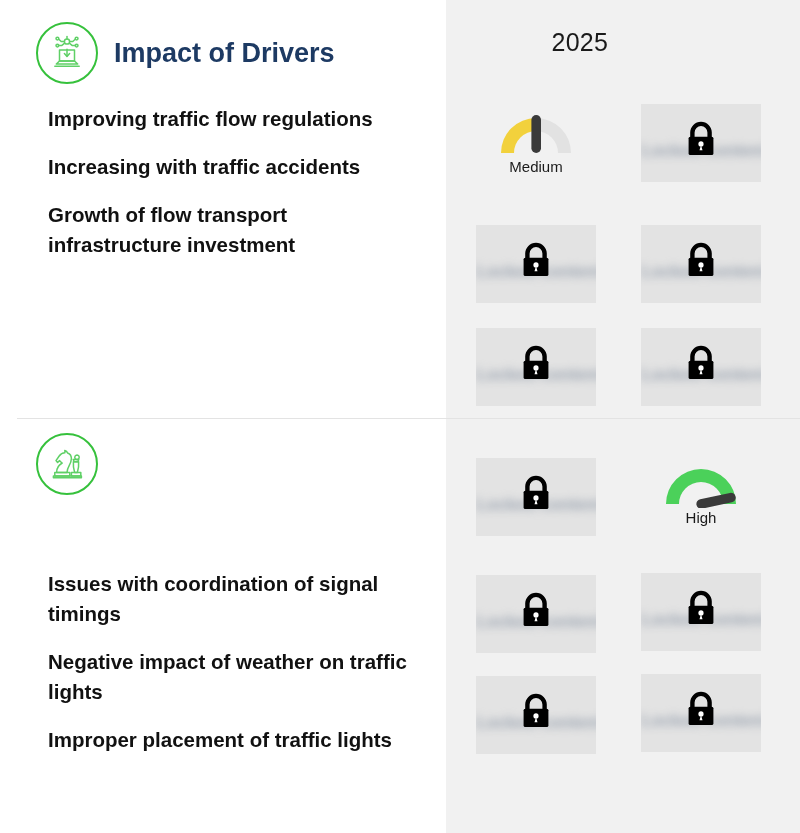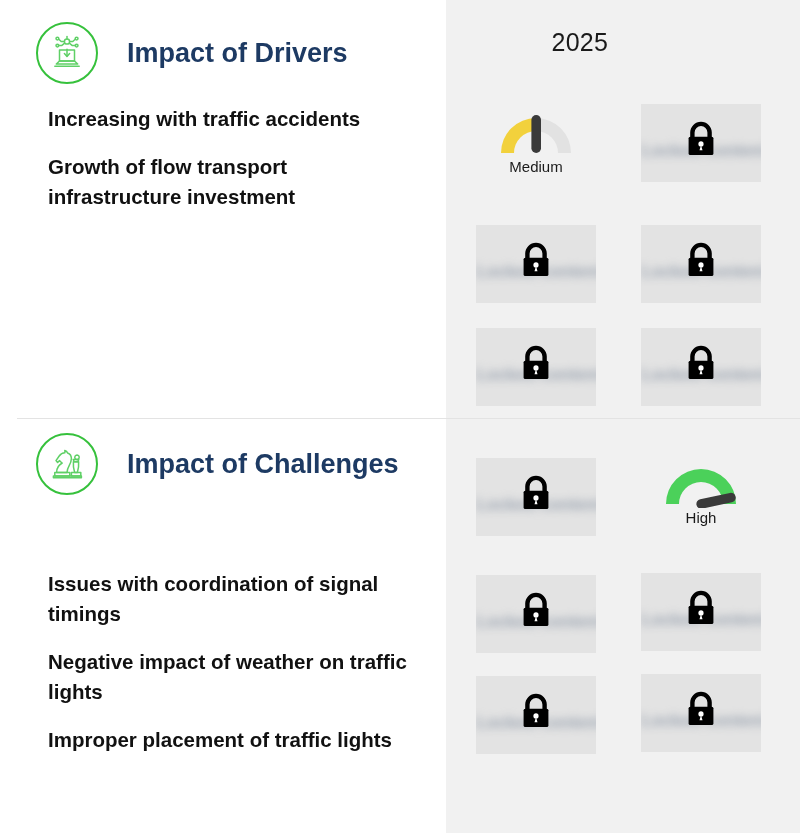--- a/index.html
+++ b/index.html
@@ -60,21 +60,21 @@
     width: 783px;
     height: 1px;
     background: #e3e3e3;
   }
 
   .sec-header {
     position: absolute;
     left: 36px;
     display: flex;
     align-items: center;
-    gap: 29px;
+    gap: 16px;
     justify-content: flex-end;
   }
   .sec-header.h0 { top: 22px; }
   .sec-header.h1 { top: 14px; }
 
   .sec-icon {
     width: 62px;
     height: 62px;
     border-radius: 50%;
     border: 2.5px solid #36c13c;
@@ -190,20 +190,21 @@
           <path d="M8.3 30 h21.4 l-3.2 -3 h-15 z"></path>
           <path d="M6.8 32.3 h24.4"></path>
           <path d="M19 15.3 v6.6"></path>
           <path d="M16.4 19.6 L19 22.4 L21.6 19.6"></path>
         </svg>
       </div>
       <div class="sec-title">Impact of Drivers</div>
     </div>
 
     <div class="item-list l0">
+      <div class="item">Improving traffic flow regulations</div>
       <div class="item">Increasing with traffic accidents</div>
       <div class="item">Growth of flow transport infrastructure investment</div>
     </div>
   </div>
 
   <div class="cell" style="left:476px; top:104px;">
     <div class="gauge-wrap">
       <svg width="82" height="48" viewBox="0 0 82 48">
         <path d="M6 44 A35 35 0 0 1 41 9 L41 22 A22 22 0 0 0 19 44 Z" fill="#f2d13c"></path>
         <path d="M41 9 A35 35 0 0 1 76 44 L63 44 A22 22 0 0 0 41 22 Z" fill="#e2e2e2"></path>
@@ -291,21 +292,20 @@
         <svg width="38" height="38" viewBox="0 0 38 38" fill="none" stroke="#5fd066" stroke-width="1.5" stroke-linecap="round" stroke-linejoin="round">
           <path d="M8.6 27.4 c0 -5.2 2.4 -7.6 5.6 -9.4 c-1.2 -0.8 -2 -1.4 -2.6 -2.4 l-2 1.8 l-1.6 -1.8 l3.2 -4.6 c1.4 -2 3.4 -3.2 5.6 -3.2 c0.2 -0.8 0.2 -1.6 0 -2.4 c1.4 0.3 2.3 1.1 2.8 2.6 c2.2 0.8 3.8 2.8 3.8 5.6 c0 6 -4.4 8 -4.4 13.8 z"></path>
           <path d="M6.8 27.6 h15 v3.4 h-15 z"></path>
           <path d="M26.8 12.4 a2.2 2.2 0 1 0 0 -0.1 z"></path>
           <path d="M25.2 14.4 h5.6 l-1 2.4 h-3.6 z"></path>
           <path d="M25.4 16.8 c-0.4 3.6 0.4 7.4 1.2 10.6 h2.8 c0.8 -3.2 1.6 -7 1.2 -10.6 z"></path>
           <path d="M23.4 27.6 h9.4 v3.4 h-9.4 z"></path>
           <path d="M5.4 31 h28 v1.8 h-28 z"></path>
         </svg>
       </div>
-      <div class="sec-title">Impact of Challenges</div>
     </div>
 
     <div class="item-list l1">
       <div class="item">Issues with coordination of signal timings</div>
       <div class="item">Negative impact of weather on traffic lights</div>
       <div class="item">Improper placement of traffic lights</div>
     </div>
   </div>
 
   <div class="cell" style="left:476px; top:458px;">

